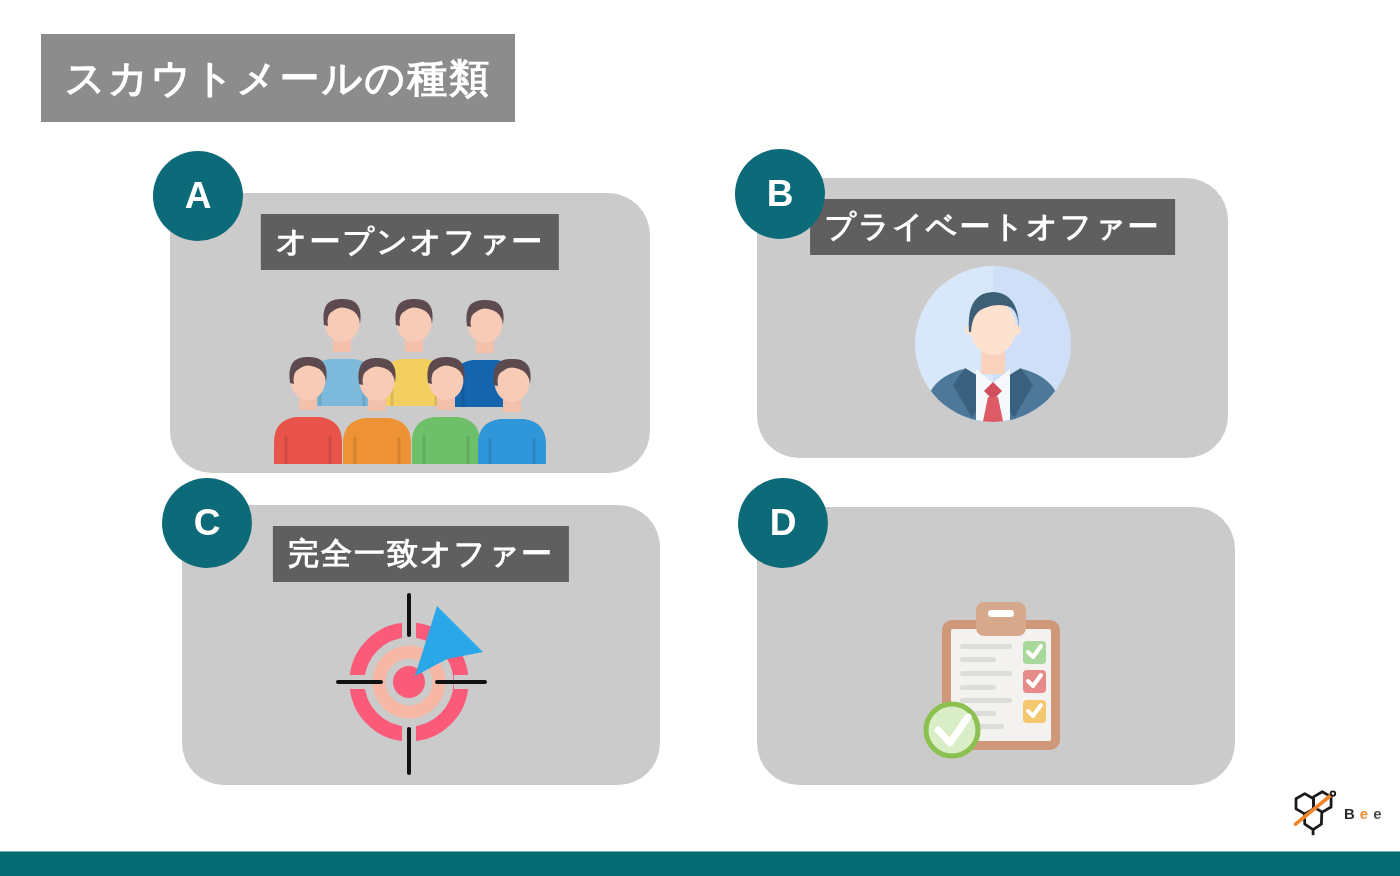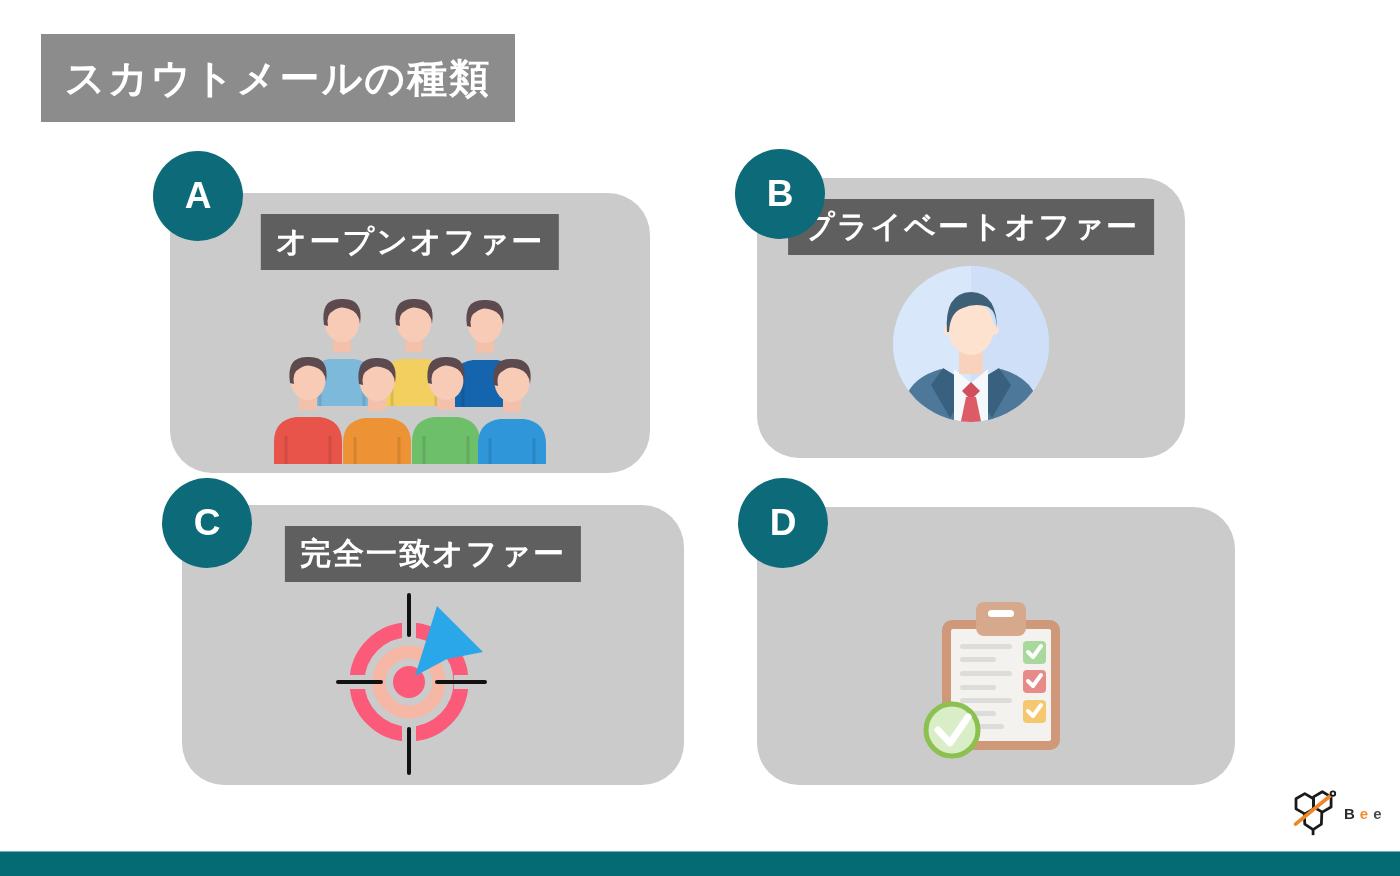--- a/index.html
+++ b/index.html
@@ -7,22 +7,22 @@
   #page{position:relative;width:1400px;height:876px;background:#ffffff;overflow:hidden;}
 
   
   .title-banner{position:absolute;left:41px;top:34px;width:474px;height:88px;
     background:var(--title-gray,#8c8c8c);display:flex;align-items:center;justify-content:center;}
   .title-banner h1{margin:8px;color:#ffffff;font-size:40px;font-weight:bold;letter-spacing:2px;}
 
   
   .card{position:absolute;background:var(--card-gray,#cbcbcb);border-radius:42px;}
   .card-a{left:170px;top:178px;width:480px;height:280px;margin-top:15px;}
-  .card-b{left:757px;top:178px;width:428px;height:280px;}
-  .card-c{left:182px;top:505px;width:478px;height:280px;padding-left:24px;}
+  .card-b{left:757px;top:178px;width:471px;height:280px;}
+  .card-c{left:182px;top:505px;width:478px;height:280px;}
   .card-d{left:757px;top:507px;width:478px;height:278px;}
 
   
   .badge{position:absolute;width:90px;height:90px;border-radius:50%;
     background:var(--accent-teal,#0d6a78);display:flex;align-items:center;justify-content:center;
     color:#ffffff;font-size:37px;font-weight:bold;z-index:3;}
   .badge-a{left:153px;top:151px;}
   .badge-b{left:735px;top:149px;}
   .badge-c{left:162px;top:478px;}
   .badge-d{left:738px;top:478px;}

